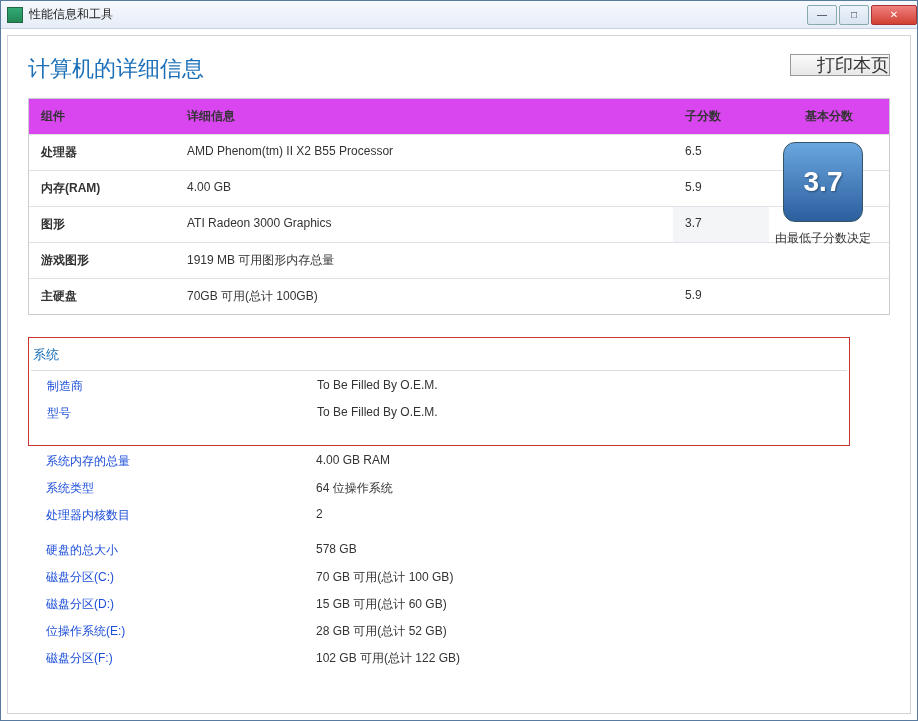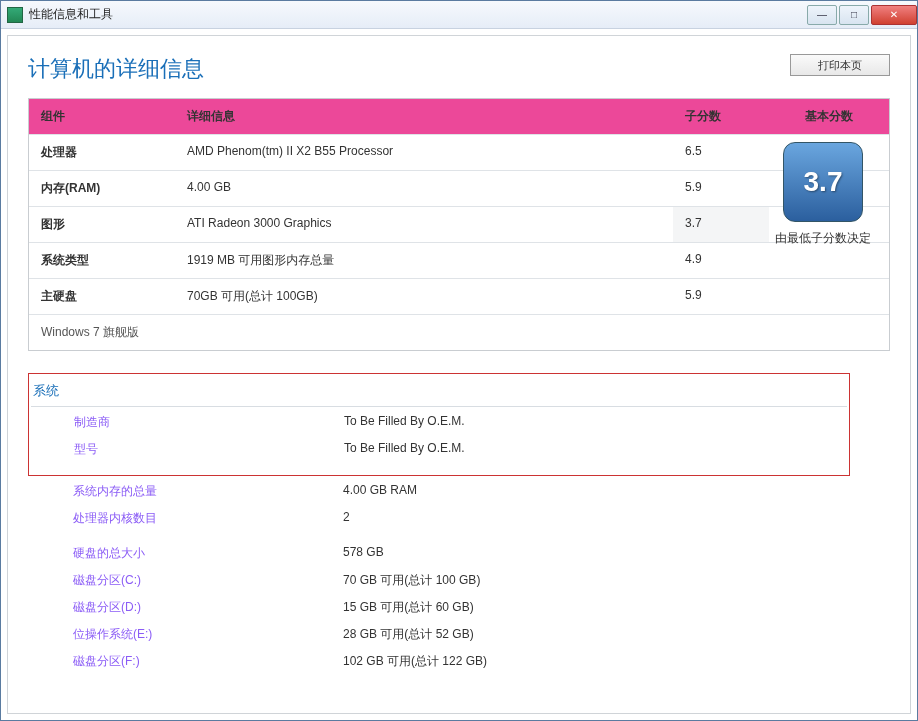--- a/index.html
+++ b/index.html
@@ -79,36 +79,36 @@
 .page-title {
   color: #1a6fb8;
   font-size: 22px;
   font-weight: normal;
 }
 .print-btn {
   width: 100px;
   height: 22px;
   border: 1px solid #999;
   background: linear-gradient(#fafafa,#e8e8e8);
-  font-size: 11px;
-  text-align: center;
+  font-size: 18px;
+  text-align: right;
   line-height: 20px;
   cursor: pointer;
   margin-left: 29px;
 }
 .score-grid {
   border: 1px solid #c9cdd1;
   margin-bottom: 22px;
 }
 .sg-row {
   display: flex;
   border-bottom: 1px solid #dfe3e7;
 }
 .sg-row:last-child { border-bottom: none; }
-.sg-head { background: #ec4899; font-weight: bold; }
+.sg-head { background: #d946ef; font-weight: bold; }
 .sg-c1 { width: 146px; padding: 9px 12px; }
 .sg-c2 { flex: 1; padding: 9px 12px; }
 .sg-c3 { width: 96px; padding: 9px 12px; }
 .sg-c4 { width: 120px; padding: 9px 12px; text-align: center; }
 .sg-body-row .sg-c1 { font-weight: bold; }
 .sg-sub-alt { background: #f4f5f6; }
 .badge {
   width: 80px;
   height: 80px;
   margin: 0 auto 8px auto;
@@ -132,25 +132,25 @@
   color: #1a6fb8;
   font-size: 13px;
   padding: 6px 0 6px 2px;
   border-bottom: 1px solid #d8dde2;
   margin-bottom: 4px;
 }
 .kv-row {
   display: flex;
   padding: 5px 0 5px 18px;
 }
-.kv-label { width: 270px; color: #8b5cf6; margin-left: 27px; }
+.kv-label { width: 270px; color: #1d4ed8; }
 .kv-value { color: #333; }
 .redbox {
   border: 1px solid #c33;
-  padding: 2px 0 12px 0;
+  padding: 2px 0 18px 0;
   margin: 0 40px 2px 0;
 }
 .sec-spacer { height: 8px; }
 
 .score-outer { position: relative; }
 .badge-abs {
   position: absolute;
   right: 12px;
   top: 44px;
   width: 110px;
@@ -200,35 +200,31 @@
             <div class="sg-c3">5.9</div>
             <div class="sg-c4"></div>
           </div>
           <div class="sg-row sg-body-row">
             <div class="sg-c1">图形</div>
             <div class="sg-c2">ATI Radeon 3000 Graphics</div>
             <div class="sg-c3 sg-sub-alt">3.7</div>
             <div class="sg-c4"></div>
           </div>
           <div class="sg-row sg-body-row">
-            <div class="sg-c1">系统类型</div>
+            <div class="sg-c1">游戏图形</div>
             <div class="sg-c2">1919 MB 可用图形内存总量</div>
-            <div class="sg-c3">4.9</div>
             <div class="sg-c4"></div>
           </div>
           <div class="sg-row sg-body-row">
             <div class="sg-c1">主硬盘</div>
             <div class="sg-c2">70GB 可用(总计 100GB)</div>
             <div class="sg-c3">5.9</div>
             <div class="sg-c4"></div>
           </div>
 
-          <div class="sg-row">
-            <div class="sg-footer">Windows 7 旗舰版</div>
-          </div>
         </div>
 
         <div class="badge-abs">
           <div class="badge">3.7</div>
           <div class="badge-text">由最低子分数决定</div>
         </div>
       </div>
 
       <div class="redbox">
         <div class="section-header" style="margin:0 2px 2px 2px;">系统</div>
@@ -239,20 +235,24 @@
         <div class="kv-row">
           <div class="kv-label">型号</div>
           <div class="kv-value">To Be Filled By O.E.M.</div>
         </div>
       </div>
       <div class="kv-row">
         <div class="kv-label">系统内存的总量</div>
         <div class="kv-value">4.00 GB RAM</div>
       </div>
       <div class="kv-row">
+        <div class="kv-label">系统类型</div>
+        <div class="kv-value">64 位操作系统</div>
+      </div>
+      <div class="kv-row">
         <div class="kv-label">处理器内核数目</div>
         <div class="kv-value">2</div>
       </div>
 
       <div class="sec-spacer"></div>
 
       <div class="kv-row">
         <div class="kv-label">硬盘的总大小</div>
         <div class="kv-value">578 GB</div>
       </div>

